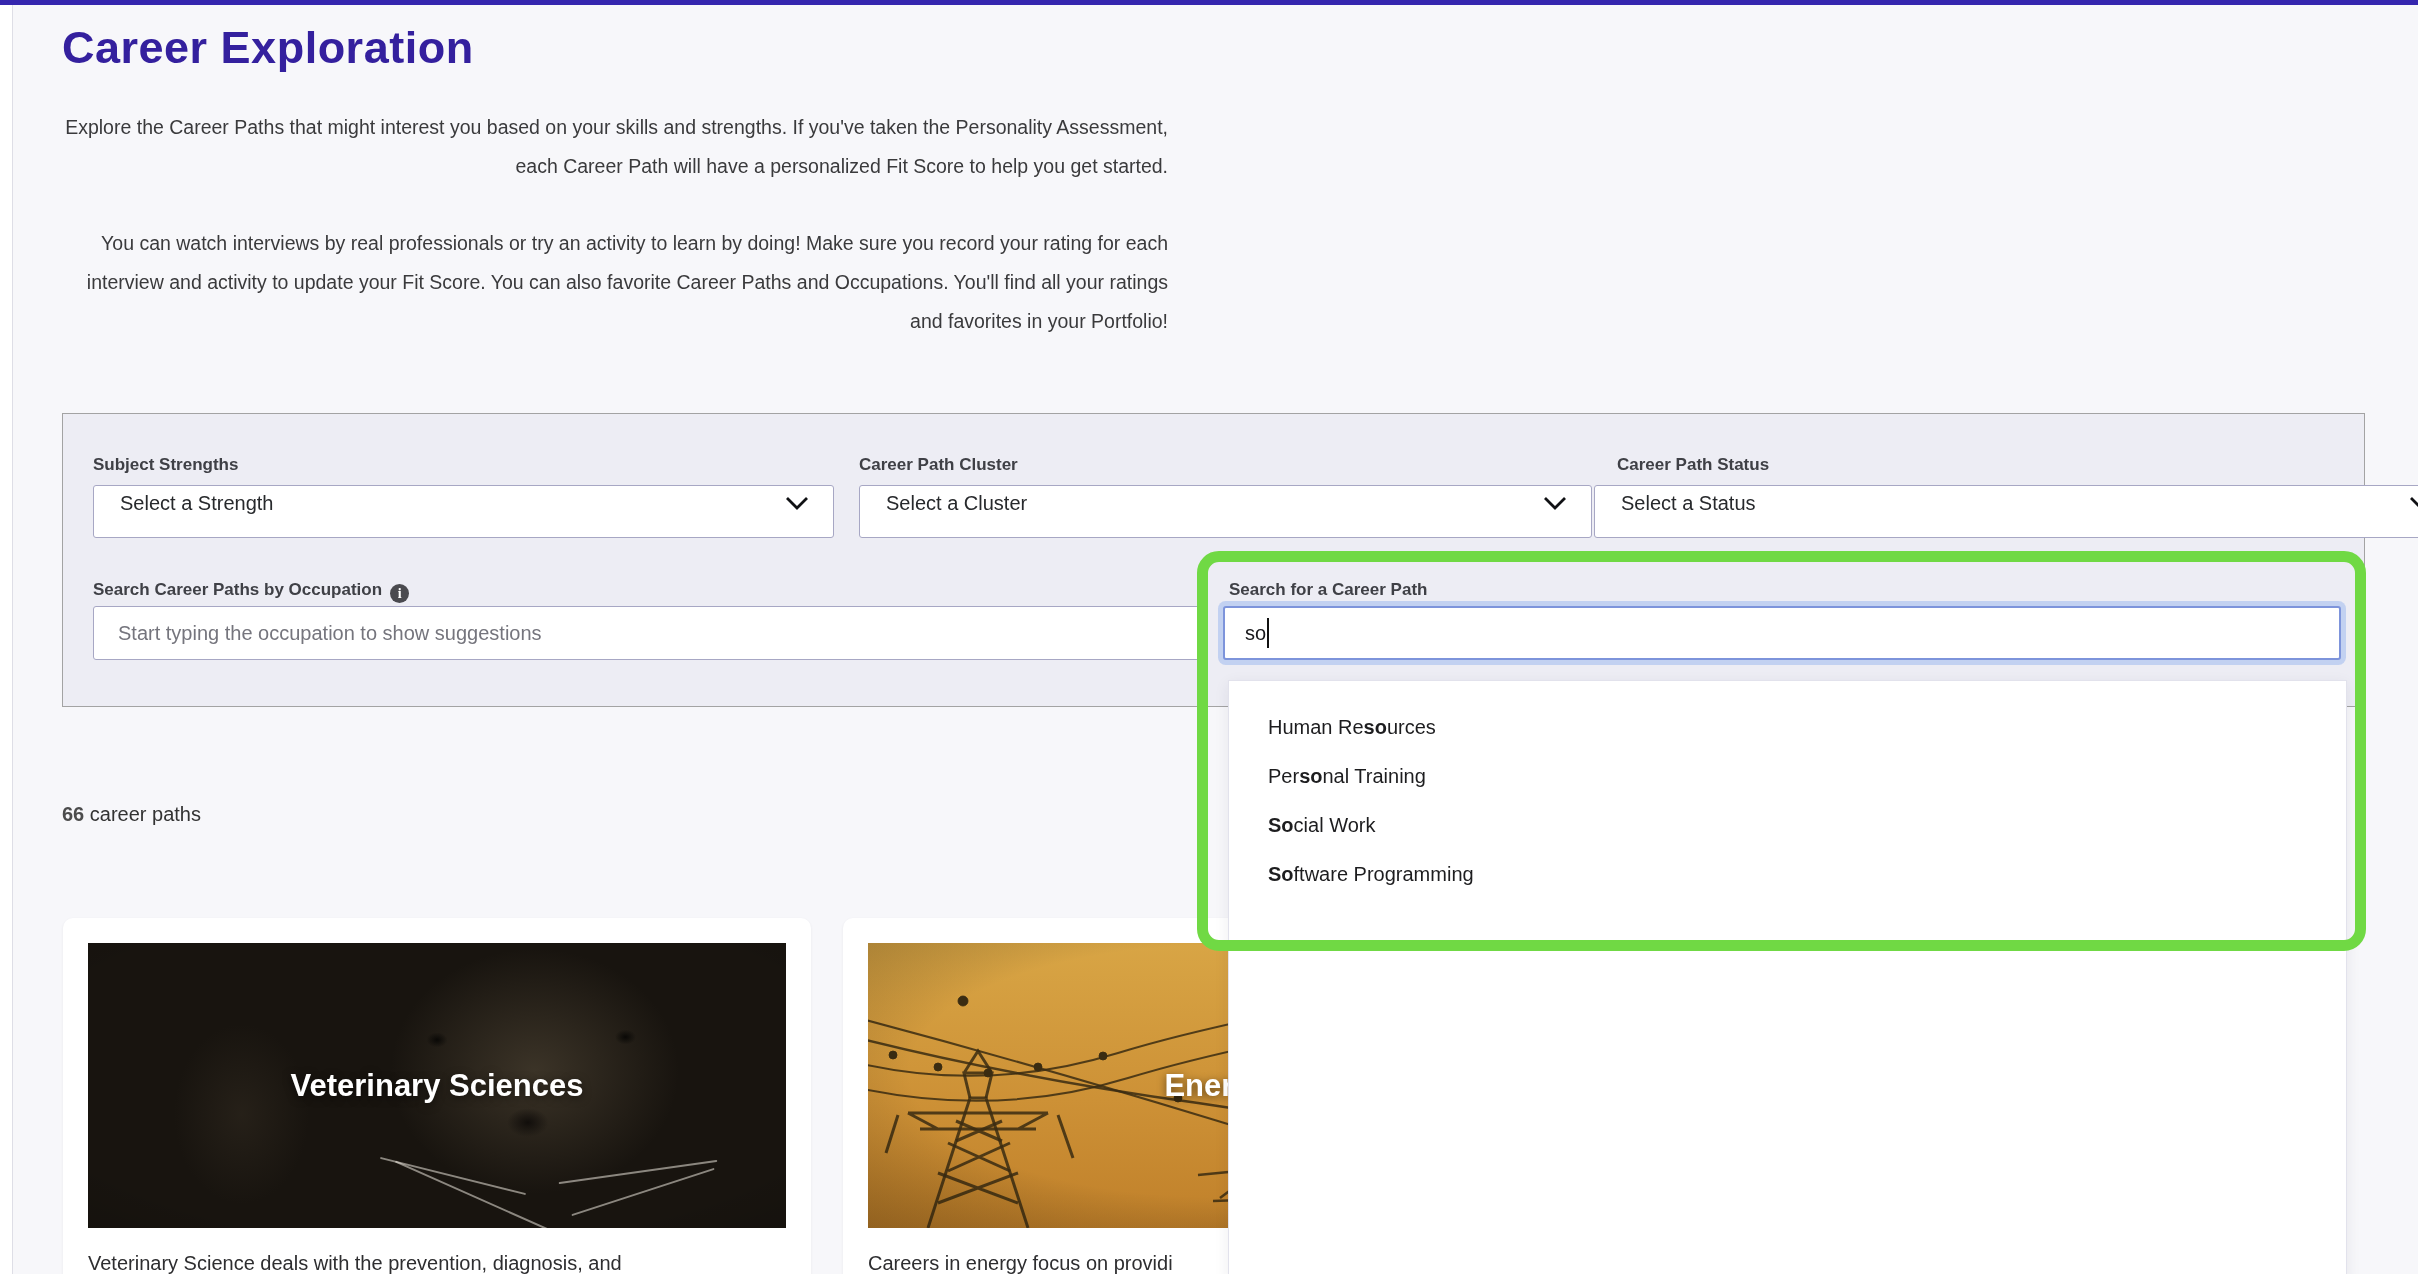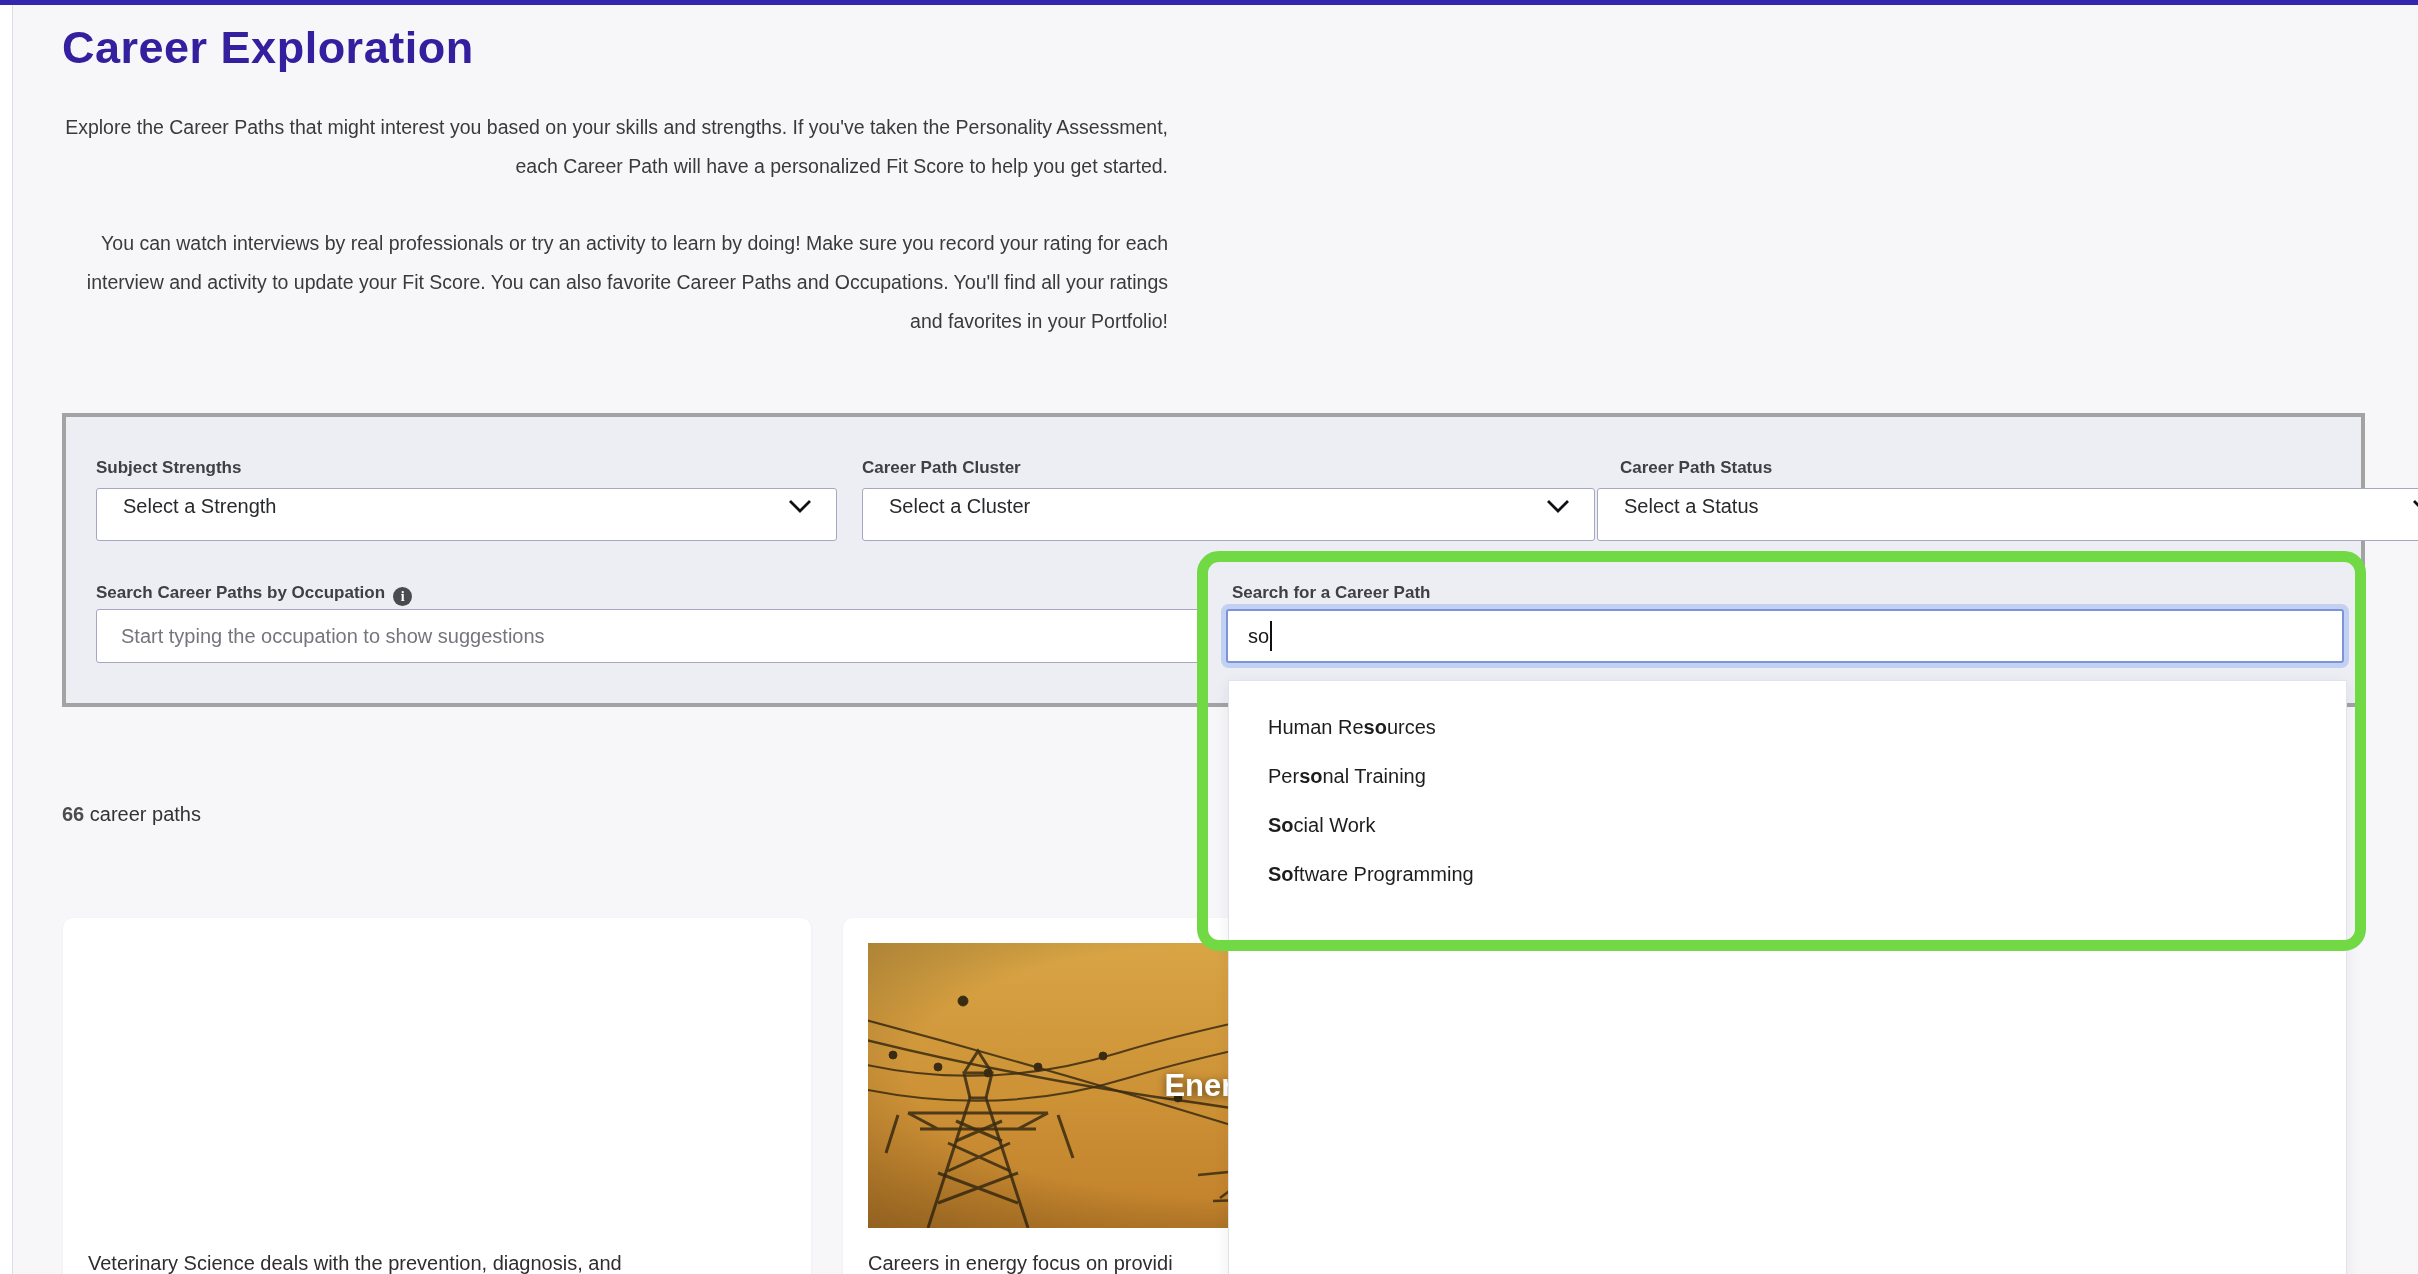--- a/index.html
+++ b/index.html
@@ -15,21 +15,21 @@
     position:absolute;left:62px;top:22px;margin:0;
     font-size:45px;font-weight:800;color:#34209e;letter-spacing:.5px;
   }
   .intro{position:absolute;left:63px;width:1105px;margin:0;font-size:19.5px;line-height:39px;color:#3a3a3c;text-align:right;}
   .intro.p1{top:108px;}
   .intro.p2{top:224px;}
 
   
   .filter-panel{
     position:absolute;left:62px;top:413px;width:2303px;height:294px;
-    background:#ededf4;border:4px solid #a3a3a3;box-sizing:border-box;z-index:3;
+    background:#ededf4;border:1px solid #a3a3a3;box-sizing:border-box;z-index:3;
   }
   .flabel{position:absolute;font-size:17px;font-weight:bold;color:#3f4046;white-space:nowrap;}
   .select{
     position:absolute;height:53px;background:#fff;border:1px solid #a7a7c4;border-radius:3px;
     box-sizing:border-box;display:flex;align-items:center;justify-content:space-between;
     padding:0 24px 16px 26px;font-size:20px;color:#27292c;cursor:pointer;
   }
   .chev{flex:0 0 auto;}
   .text-input{
     position:absolute;height:54px;background:#fff;border:1px solid #a7a7c4;border-radius:3px;
@@ -153,20 +153,27 @@
       <span>so</span>
       <span class="caret"></span>
     </div>
   </div>
 
   <div class="results-count">
     <b>66</b><span> career paths</span>
   </div>
 
   <div class="card card1">
+    <div class="card-img img-vet">
+      <div class="whisker" style="left:290px;top:232px;width:150px;transform:rotate(14deg);"></div>
+      <div class="whisker" style="left:300px;top:252px;width:170px;transform:rotate(24deg);"></div>
+      <div class="whisker" style="left:470px;top:228px;width:160px;transform:rotate(-8deg);"></div>
+      <div class="whisker" style="left:480px;top:248px;width:150px;transform:rotate(-18deg);"></div>
+      <div class="card-img-title">Veterinary Sciences</div>
+    </div>
     <div class="card-desc">Veterinary Science deals with the prevention, diagnosis, and</div>
   </div>
 
   <div class="card card2">
     <div class="card-img img-energy">
       <svg width="698" height="285" viewBox="0 0 698 285">
         <defs>
           <linearGradient id="sky" x1="0" y1="0" x2="0" y2="1">
             <stop offset="0" stop-color="#d8a545"></stop>
             <stop offset="0.55" stop-color="#cd9136"></stop>

